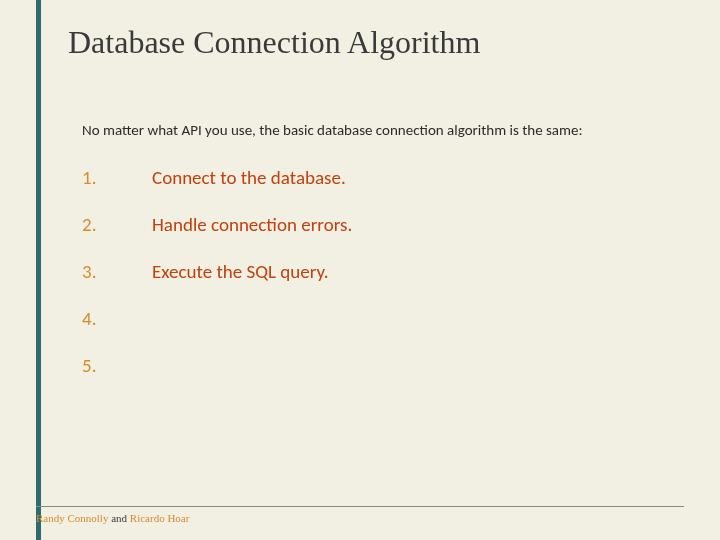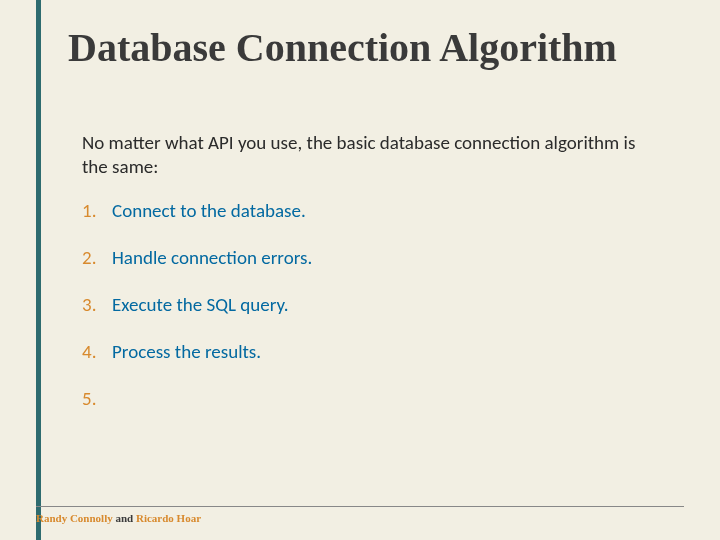--- a/index.html
+++ b/index.html
@@ -20,65 +20,65 @@
       top: 0;
       width: 5px;
       height: 540px;
       background: #2e6b6f;
     }
     .slide-content {
       padding: 20px 60px 20px 68px;
     }
     .slide-title {
       font-family: Georgia, 'Times New Roman', serif;
-      font-size: 40px;
-      font-weight: bold;
+      font-size: 32px;
+      font-weight: normal;
       color: #3a3a3a;
       margin-bottom: 60px;
       padding-top: 4px;
     }
     .intro-text {
-      font-size: 19px;
+      font-size: 15px;
       color: #2b2b2b;
       line-height: 1.25;
-      margin-bottom: 20px;
+      margin-bottom: 26px;
       padding-left: 14px;
     }
     .steps-list {
       list-style: none;
       padding-left: 14px;
     }
     .step-item {
       font-size: 19px;
       color: #2b2b2b;
       margin-bottom: 24px;
       display: flex;
     }
     .step-number {
       color: #d88a2e;
       min-width: 30px;
     }
     .step-text {
-      color: #0369a1;
+      color: #c2410c;
+      margin-left: 40px;
     }
     .footer {
       position: absolute;
       bottom: 16px;
       left: 36px;
       right: 36px;
       border-top: 1px solid #888;
       padding-top: 5px;
       font-family: Georgia, 'Times New Roman', serif;
       font-size: 11px;
       display: flex;
       justify-content: space-between;
     }
     .footer-left, .footer-right {
       color: #3a3a3a;
-      font-weight: bold;
     }
     .footer .highlight {
       color: #d88a2e;
     }
   </style>
 </head>
 <body>
 
 <div class="accent-bar"></div>
 
@@ -95,21 +95,20 @@
     <li class="step-item">
       <span class="step-number">2.</span>
       <span class="step-text">Handle connection errors.</span>
     </li>
     <li class="step-item">
       <span class="step-number">3.</span>
       <span class="step-text">Execute the SQL query.</span>
     </li>
     <li class="step-item">
       <span class="step-number">4.</span>
-      <span class="step-text">Process the results.</span>
     </li>
     <li class="step-item">
       <span class="step-number">5.</span>
     </li>
   </ol>
 </div>
 
 <div class="footer">
   <div class="footer-left">
     <span class="highlight">Randy Connolly</span><span> and </span><span class="highlight">Ricardo Hoar</span>

